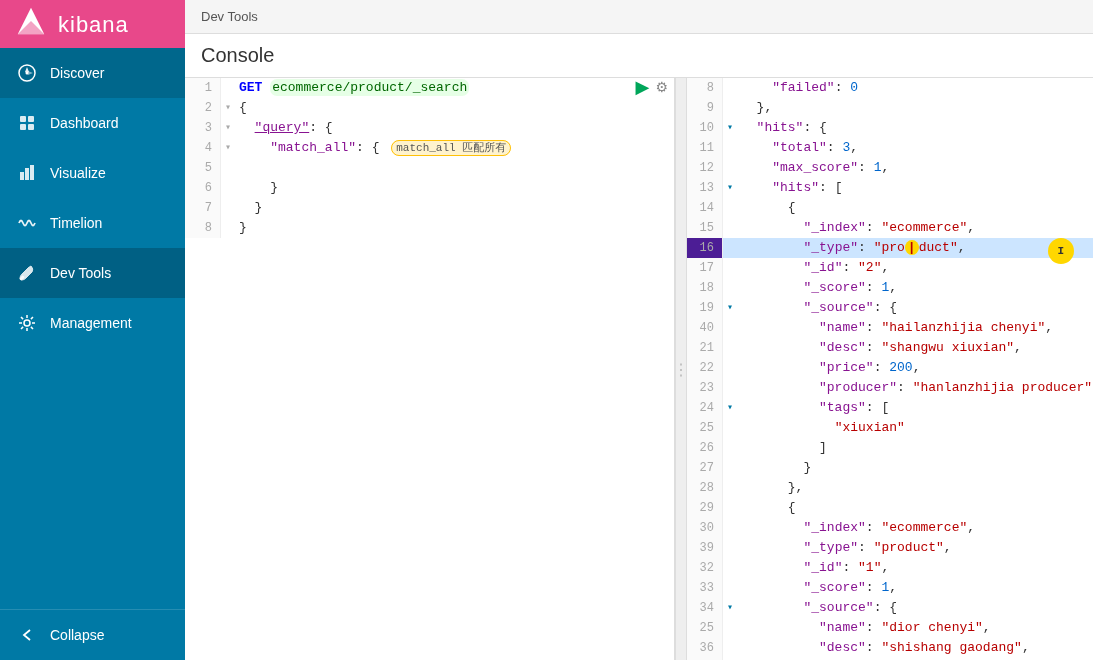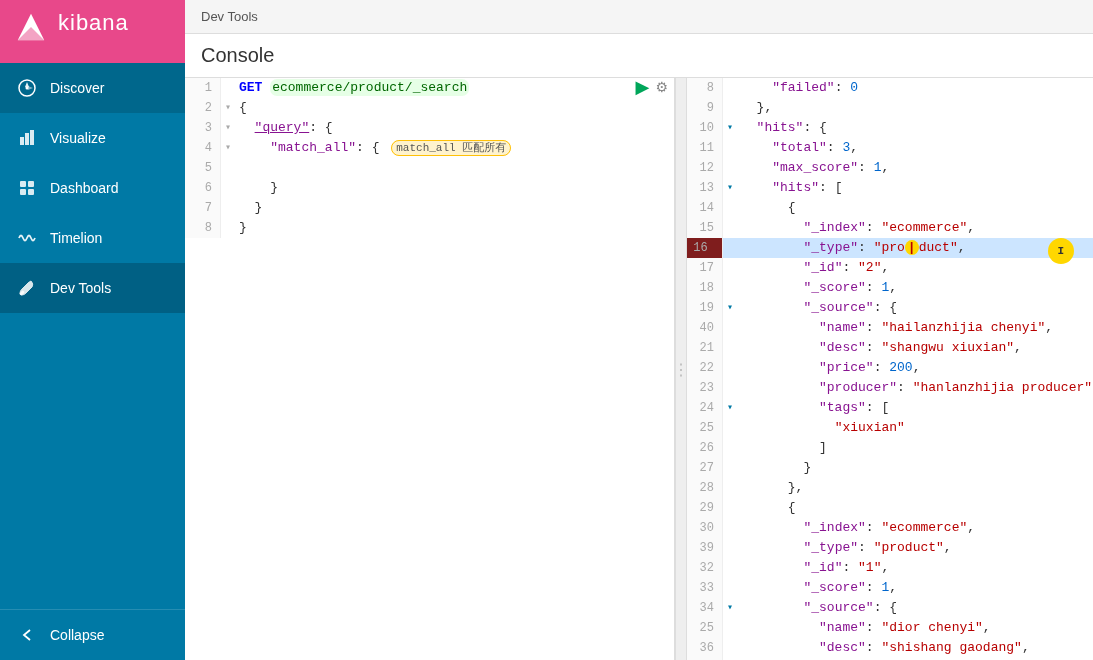--- a/index.html
+++ b/index.html
@@ -11,23 +11,23 @@
       min-width: 185px;
       background: #0079a5;
       display: flex;
       flex-direction: column;
       height: 660px;
     }
     #logo-area {
       background: #e8488a;
       padding: 10px 14px;
       display: flex;
-      align-items: flex-start;
+      align-items: flex-end;
       gap: 10px;
-      height: 63px;
+      height: 48px;
     }
     .kibana-logo {
       width: 34px;
       height: 34px;
     }
     #logo-text {
       color: white;
       font-size: 22px;
       font-weight: 300;
       letter-spacing: 1px;
@@ -253,59 +253,68 @@
         <polygon points="9,3 11,8 9,9 7,8" fill="white" opacity="0.9"></polygon>
         <polygon points="15,9 10,11 9,9 10,7" fill="white" opacity="0.5"></polygon>
       </svg>
     </span>
     <span>Discover</span>
   </div>
 
   <div class="nav-item">
     <span class="nav-icon">
       <svg width="18" height="18" viewBox="0 0 18 18">
-        <rect x="2" y="8" width="4" height="8" fill="white" opacity="0.85"></rect>
-        <rect x="7" y="4" width="4" height="12" fill="white" opacity="0.85"></rect>
-        <rect x="12" y="1" width="4" height="15" fill="white" opacity="0.85"></rect>
-      </svg>
-    </span>
-    <span>Visualize</span>
-  </div>
-
-  <div class="nav-item">
-    <span class="nav-icon">
-      <svg width="18" height="18" viewBox="0 0 18 18">
         <rect x="2" y="2" width="6" height="6" rx="1" fill="white" opacity="0.85"></rect>
         <rect x="10" y="2" width="6" height="6" rx="1" fill="white" opacity="0.85"></rect>
         <rect x="2" y="10" width="6" height="6" rx="1" fill="white" opacity="0.85"></rect>
         <rect x="10" y="10" width="6" height="6" rx="1" fill="white" opacity="0.85"></rect>
       </svg>
     </span>
     <span>Dashboard</span>
   </div>
 
   <div class="nav-item">
     <span class="nav-icon">
       <svg width="18" height="18" viewBox="0 0 18 18">
+        <rect x="2" y="8" width="4" height="8" fill="white" opacity="0.85"></rect>
+        <rect x="7" y="4" width="4" height="12" fill="white" opacity="0.85"></rect>
+        <rect x="12" y="1" width="4" height="15" fill="white" opacity="0.85"></rect>
+      </svg>
+    </span>
+    <span>Visualize</span>
+  </div>
+
+  <div class="nav-item">
+    <span class="nav-icon">
+      <svg width="18" height="18" viewBox="0 0 18 18">
         <path d="M1,9 Q3,4 5,9 Q7,14 9,9 Q11,4 13,9 Q15,14 17,9" stroke="white" stroke-width="1.8" fill="none" opacity="0.9"></path>
       </svg>
     </span>
     <span>Timelion</span>
   </div>
 
   <div class="nav-item active" style="background:rgba(0,0,0,0.2);">
     <span class="nav-icon">
       <svg width="18" height="18" viewBox="0 0 18 18">
         <path d="M13,2 Q16,5 14,8 L8,14 Q6,16 4,16 Q2,16 2,14 Q2,12 4,10 L10,4 Q11,3 13,2Z" stroke="white" stroke-width="1" fill="white" opacity="0.85"></path>
         <rect x="1.5" y="12.5" width="5" height="3" rx="1" fill="white" opacity="0.85" transform="rotate(-45 4 14)"></rect>
       </svg>
     </span>
     <span>Dev Tools</span>
   </div>
 
+  <div class="nav-item">
+    <span class="nav-icon">
+      <svg width="18" height="18" viewBox="0 0 18 18">
+        <circle cx="9" cy="9" r="3" stroke="white" stroke-width="1.5" fill="none"></circle>
+        <path d="M9,1 L9,4 M9,14 L9,17 M1,9 L4,9 M14,9 L17,9 M3,3 L5.1,5.1 M12.9,12.9 L15,15 M15,3 L12.9,5.1 M5.1,12.9 L3,15" stroke="white" stroke-width="1.5"></path>
+      </svg>
+    </span>
+    <span>Management</span>
+  </div>
 
   <div class="nav-spacer"></div>
 
   <div class="nav-item collapse">
     <span class="nav-icon">
       <svg width="18" height="18" viewBox="0 0 18 18">
         <polyline points="12,4 6,9 12,14" stroke="white" stroke-width="1.8" fill="none"></polyline>
       </svg>
     </span>
     <span>Collapse</span>
@@ -426,21 +435,21 @@
         <span class="r-content">      {</span>
       </div>
 
       <div class="r-line-row">
         <span class="r-line-num">15</span>
         <span class="r-fold"></span>
         <span class="r-content">        <span class="r-key">"_index"</span>: <span class="r-string">"ecommerce"</span>,</span>
       </div>
 
       <div class="r-line-row r-active" style="position:relative;">
-        <span class="r-line-num" style="background:#7f1d1d;text-align:center;">16</span>
+        <span class="r-line-num" style="background:#4c1d95;">16</span>
         <span class="r-fold"></span>
         <span class="r-content">        <span class="r-key">"_type"</span>: <span class="r-string">"pro<span style="background:#ffd700;border-radius:50%;padding:0 3px;font-weight:bold;">|</span>duct"</span>,</span>
 
         <div style="position:absolute;right:30px;top:0px;width:26px;height:26px;background:#ffd700;border-radius:50%;display:flex;align-items:center;justify-content:center;font-size:11px;font-weight:bold;color:#333;z-index:5;">I</div>
       </div>
 
       <div class="r-line-row">
         <span class="r-line-num">17</span>
         <span class="r-fold"></span>
         <span class="r-content">        <span class="r-key">"_id"</span>: <span class="r-string">"2"</span>,</span>

